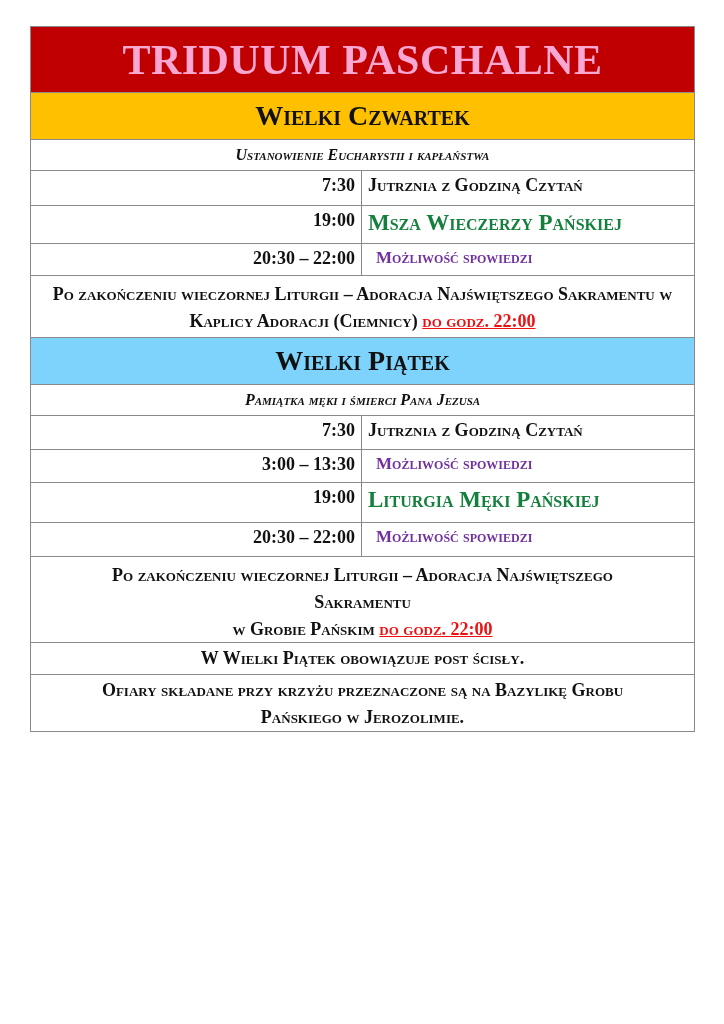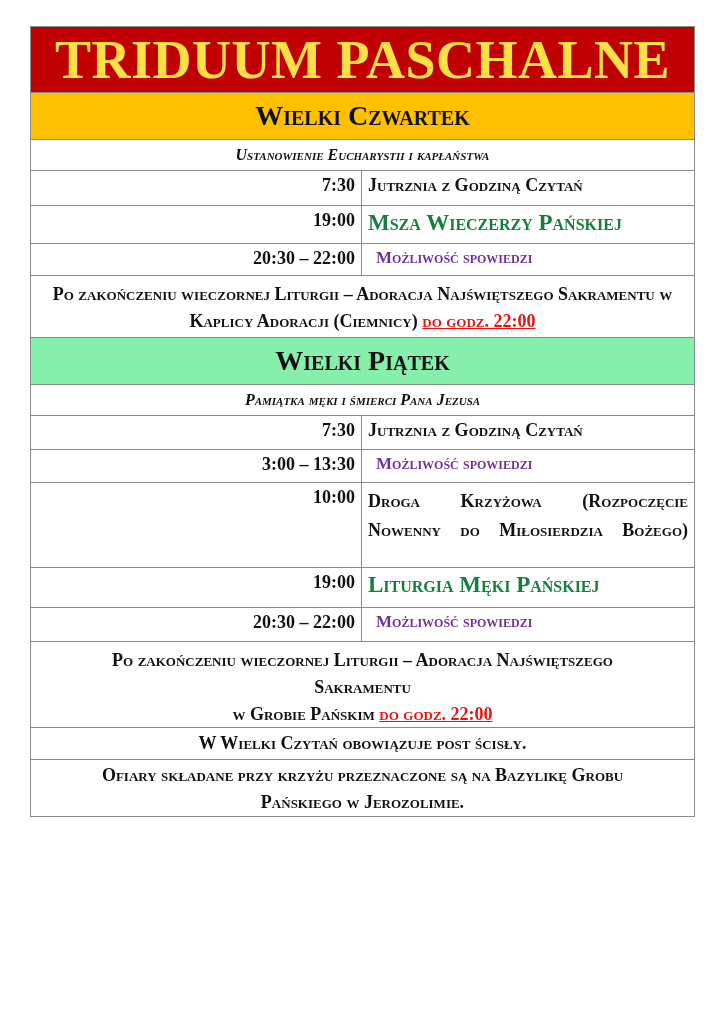--- a/index.html
+++ b/index.html
@@ -1,24 +1,24 @@
 <!DOCTYPE html>
 <html><head>
 <meta charset="utf-8">
 <style>
   html, body { margin:0; padding:0; background:#ffffff; }
   body { width:724px; height:1024px; position:relative; font-family:"Liberation Serif", "DejaVu Serif", serif; color:#111; }
   .sheet { position:absolute; left:30px; top:26px; width:663px; border:1px solid #8a8a8a; border-collapse:collapse; }
   .row { display:flex; border-bottom:1px solid #8a8a8a; box-sizing:border-box; }
   .row:last-child { border-bottom:none; }
   .title-band { height:66px; background:#c00000; align-items:center; justify-content:center; }
-  .title-band span { color:#fde047; font-weight:bold; font-size:54px; letter-spacing:0.5px; line-height:1; }
+  .title-band span { color:#f9a8d4; font-weight:bold; font-size:42px; letter-spacing:0.5px; line-height:1; }
   .day-band { height:47px; align-items:center; justify-content:center; }
   .day-band.thu { background:#ffc000; }
-  .day-band.fri { background:#86efac; }
+  .day-band.fri { background:#7dd3fc; }
   .day-band span { font-weight:bold; font-variant:small-caps; font-size:28px; color:#111; }
   .sub-row { height:31px; align-items:center; justify-content:center; }
   .sub-row span { font-style:italic; font-weight:bold; font-variant:small-caps; font-size:16px; }
   .cell-time { width:331px; border-right:1px solid #8a8a8a; padding:4px 6px; box-sizing:border-box; font-weight:bold; font-size:18px;text-align:right; }
   .cell-ev { flex:1; padding:4px 6px; box-sizing:border-box; font-weight:bold; font-variant:small-caps; font-size:18px; }
   .ev-red { color:#15803d; font-size:23px; }
   .ev-purple { color:#7030a0; font-size:17px;margin-left:8px; }
   .ev-black { color:#111; }
   .justify { text-align:justify; text-align-last:justify; line-height:29px; }
   .note { padding:5px 10px; box-sizing:border-box; justify-content:center; text-align:center; font-weight:bold; font-variant:small-caps; font-size:18px; line-height:27px; }
@@ -62,37 +62,33 @@
     <span>Pamiątka męki i śmierci Pana Jezusa</span>
   </div>
   <div class="row" style="height:34px">
     <div class="cell-time">7:30</div>
     <div class="cell-ev ev-black">Jutrznia z Godziną Czytań</div>
   </div>
   <div class="row" style="height:33px">
     <div class="cell-time">3:00 – 13:30</div>
     <div class="cell-ev ev-purple">Możliwość spowiedzi</div>
   </div>
-  <div class="row" style="height:85px">
-    <div class="cell-time">10:00</div>
-    <div class="cell-ev ev-black justify">Droga Krzyżowa (Rozpoczęcie Nowenny do Miłosierdzia Bożego)</div>
-  </div>
   <div class="row" style="height:40px">
     <div class="cell-time">19:00</div>
     <div class="cell-ev ev-red">Liturgia Męki Pańskiej</div>
   </div>
   <div class="row" style="height:34px">
     <div class="cell-time">20:30 – 22:00</div>
     <div class="cell-ev ev-purple">Możliwość spowiedzi</div>
   </div>
   <div class="row note" style="height:86px; display:block;">
     <div>Po zakończeniu wieczornej Liturgii – Adoracja Najświętszego</div>
     <div>Sakramentu</div>
     <div><span>w Grobie Pańskim </span><span class="hl">do godz. 22:00</span></div>
   </div>
   <div class="row note" style="height:32px; display:block; padding-top:2px;">
-    <span>W Wielki Czytań obowiązuje post ścisły.</span>
+    <span>W Wielki Piątek obowiązuje post ścisły.</span>
   </div>
   <div class="row note" style="height:56px; display:block; padding:2px 60px;">
     <span>Ofiary składane przy krzyżu przeznaczone są na Bazylikę Grobu Pańskiego w Jerozolimie.</span>
   </div>
 
 </div>
 
 </body></html>

